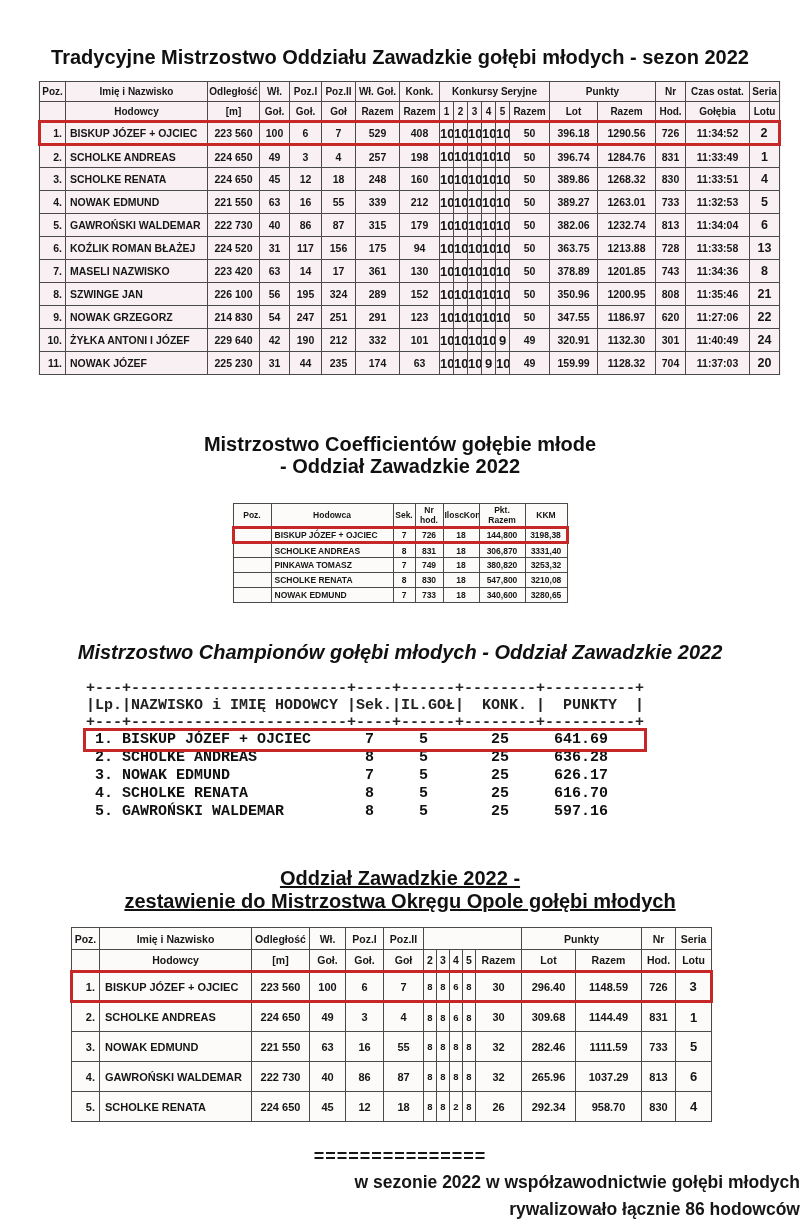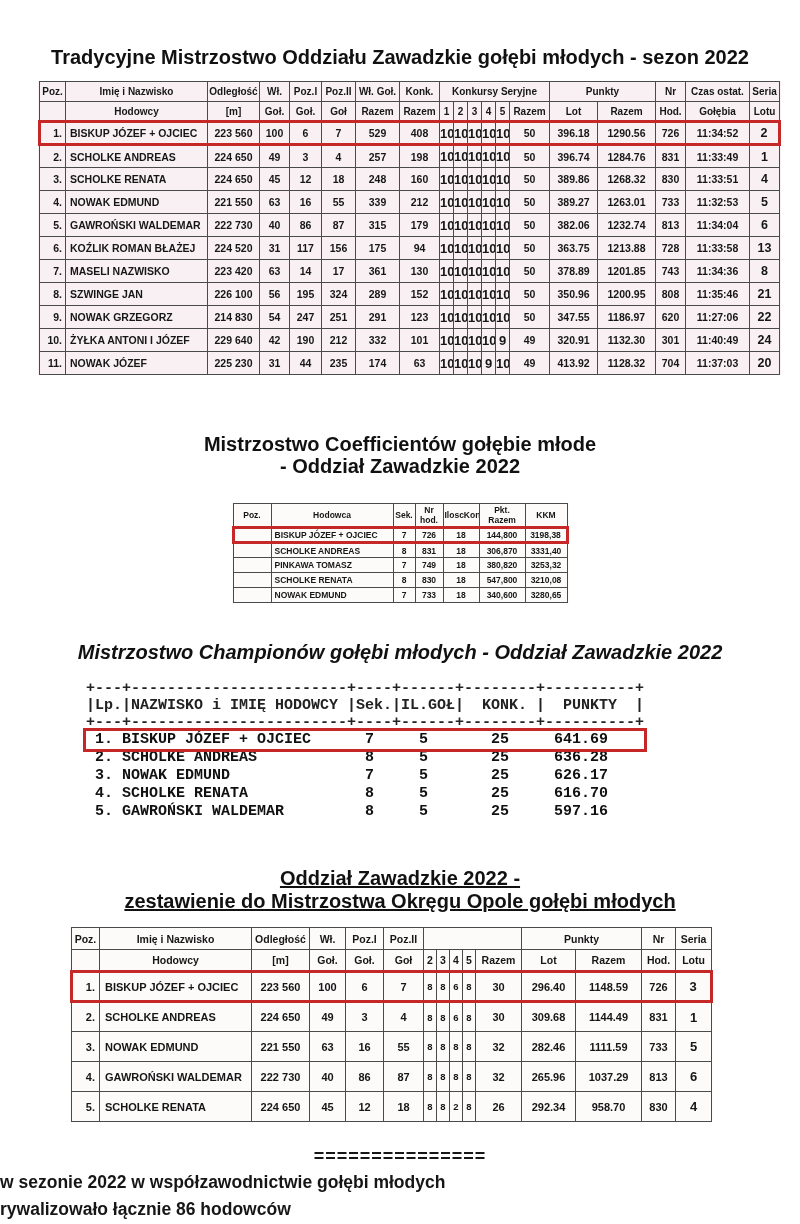--- a/index.html
+++ b/index.html
@@ -51,21 +51,21 @@
   
   .mono-wrap { display: inline-block; margin: 16px 0 0 86px; }
   .mono-line { white-space: pre; font-family: "Liberation Mono", "DejaVu Sans Mono", monospace;
                font-size: 15px; line-height: 17px; font-weight: bold; color: #222; }
   .mono-row  { white-space: pre; font-family: "Liberation Mono", "DejaVu Sans Mono", monospace;
                font-size: 15px; line-height: 18px; font-weight: bold; color: #111; }
   .hl-line { outline: 3px solid var(--hl); outline-offset: 0px; }
 
   
   .sep { text-align: center; font-size: 18px; font-weight: bold; letter-spacing: 1px; margin-top: 24px; }
-  .footer-text { text-align: left; font-size: 17.5px; font-weight: bold; line-height: 27px; margin-top: 2px; }
+  .footer-text { text-align: right; font-size: 17.5px; font-weight: bold; line-height: 27px; margin-top: 2px; }
 </style>
 </head>
 <body>
 
 <div class="page">
 
   
   <h1 class="doc-title title1">Tradycyjne Mistrzostwo Oddziału Zawadzkie gołębi młodych - sezon 2022</h1>
 
   <table class="t1">
@@ -347,21 +347,21 @@
           <td class="c">44</td>
           <td class="c">235</td>
           <td class="c">174</td>
           <td class="c">63</td>
           <td class="s">10</td>
           <td class="s">10</td>
           <td class="s">10</td>
           <td class="s">9</td>
           <td class="s">10</td>
           <td class="c">49</td>
-          <td class="c">413.92</td>
+          <td class="c">159.99</td>
           <td class="c">1128.32</td>
           <td class="c">704</td>
           <td class="c">11:37:03</td>
           <td class="seria">20</td>
         </tr>
       </tbody>
   </table>
 
   
   <h2 class="doc-title title2">

